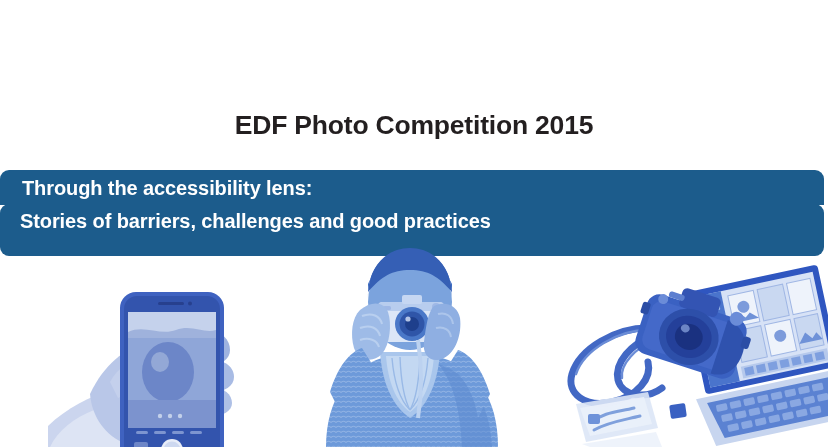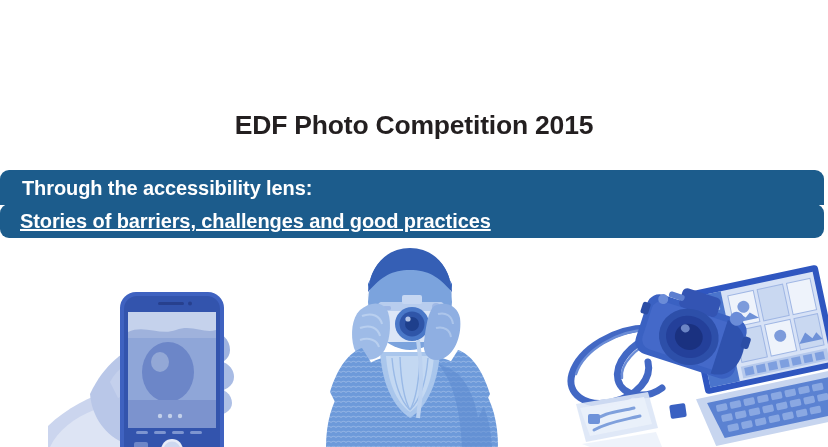--- a/index.html
+++ b/index.html
@@ -65,23 +65,22 @@
     line-height: 1;
     white-space: nowrap;
     letter-spacing: -0.1px;
   }
   .banner-line-1 {
     border-radius: 9px 9px 0 0;
     padding: 8px 22px 7px 22px;
   }
   .banner-line-2 {
     border-radius: 9px;
-    padding: 7px 20px 7px 20px;
+    padding: 7px 20px 25px 20px;
     margin-top: -1px;
-    text-decoration: underline;
   }
 
   
   .photo-band {
     position: absolute;
     left: 0;
     top: 240px;
     width: 828px;
     height: 207px;
   }

